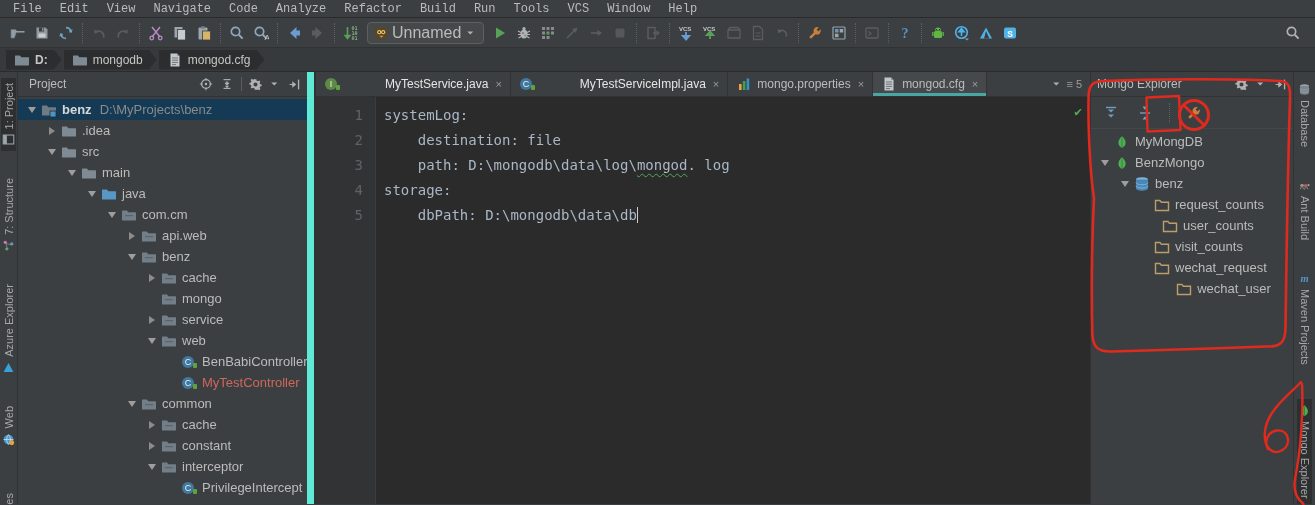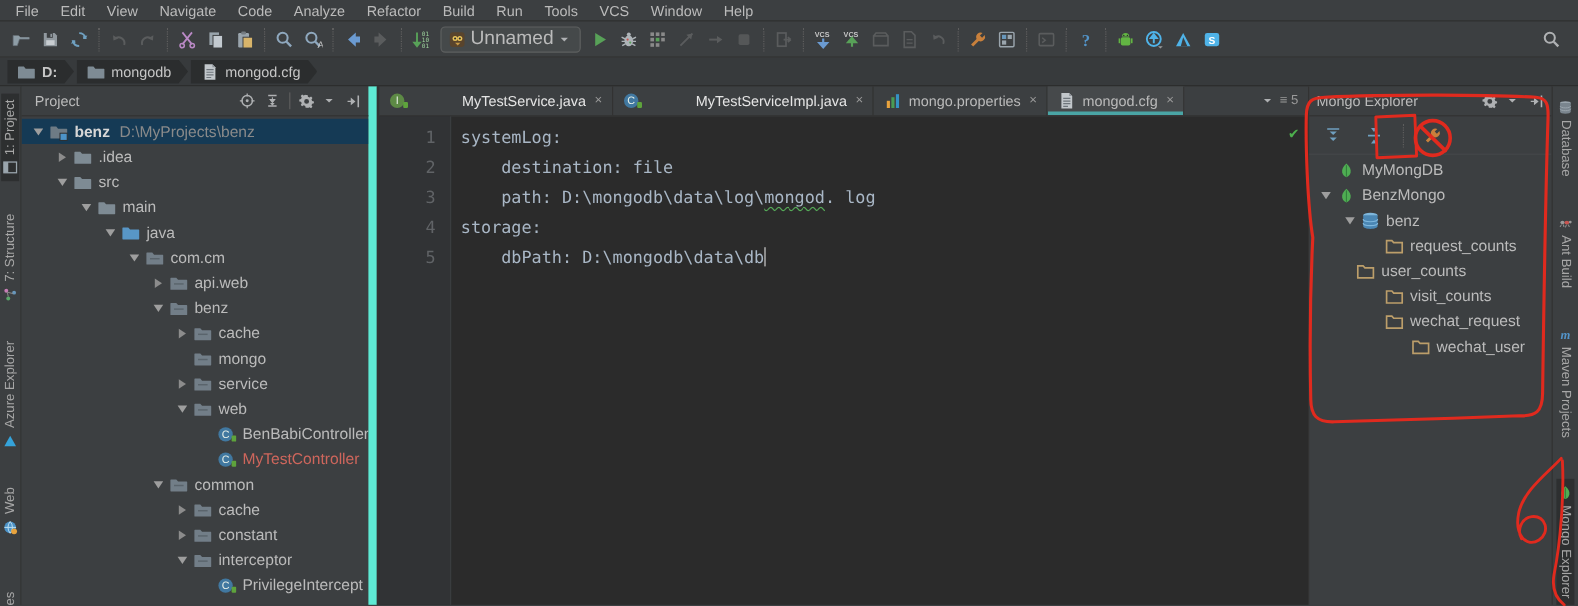--- a/index.html
+++ b/index.html
@@ -3,21 +3,21 @@
 <meta charset="utf-8">
 <style>
   * { margin:0; padding:0; box-sizing:border-box; }
   html,body { background:#2B2B2B; }
   body { font-family:"Liberation Sans", sans-serif; color:#BBBBBB; }
   #app { position:relative; width:1315px; height:505px; overflow:hidden; background:#3C3F41; }
 
   
   #menubar { height:18px; background:#3C3F41; display:flex; align-items:center; padding-left:4px;
              font-size:12px; border-bottom:1px solid #2B2B2B; }
-  .menu-item { padding:1px 9px; color:#BBBBBB; cursor:default; }
+  .menu-item { padding:1px 9px; color:#BBBBBB; cursor:default;font-family:Liberation Mono, monospace; }
 
   
   #toolbar { height:30px; background:#3C3F41; display:flex; align-items:center; padding:0 6px;
              border-bottom:1px solid #323232; position:relative; }
   .tb-group { display:flex; align-items:center; }
   .tb-sep { width:1px; height:20px; margin:0 4px; border-left:1px dotted #5E5E5E; }
   .tb-btn { width:24px; height:24px; display:flex; align-items:center; justify-content:center; border-radius:3px; }
   .tb-btn.disabled { opacity:.32; }
   .icon { display:inline-flex; align-items:center; justify-content:center; }
   .icon svg { display:block; }
@@ -961,21 +961,21 @@
           </div>
           <div class="trow" style="padding-left: 46px;">
             <span class="tg"></span>
             <span class="icon">
               <svg width="16" height="16" viewBox="0 0 16 16">
                 <path d="M1.5 3.5h4.4l1.5 1.7h7.1v8.3H1.5z" fill="none" stroke="#BC9E6A" stroke-width="1.4"></path>
               </svg>
             </span>
             <span class="lbl  ">request_counts</span>
           </div>
-          <div class="trow" style="padding-left: 22px;">
+          <div class="trow" style="padding-left: 54px;">
             <span class="tg"></span>
             <span class="icon">
               <svg width="16" height="16" viewBox="0 0 16 16">
                 <path d="M1.5 3.5h4.4l1.5 1.7h7.1v8.3H1.5z" fill="none" stroke="#BC9E6A" stroke-width="1.4"></path>
               </svg>
             </span>
             <span class="lbl  ">user_counts</span>
           </div>
           <div class="trow" style="padding-left: 46px;">
             <span class="tg"></span>

